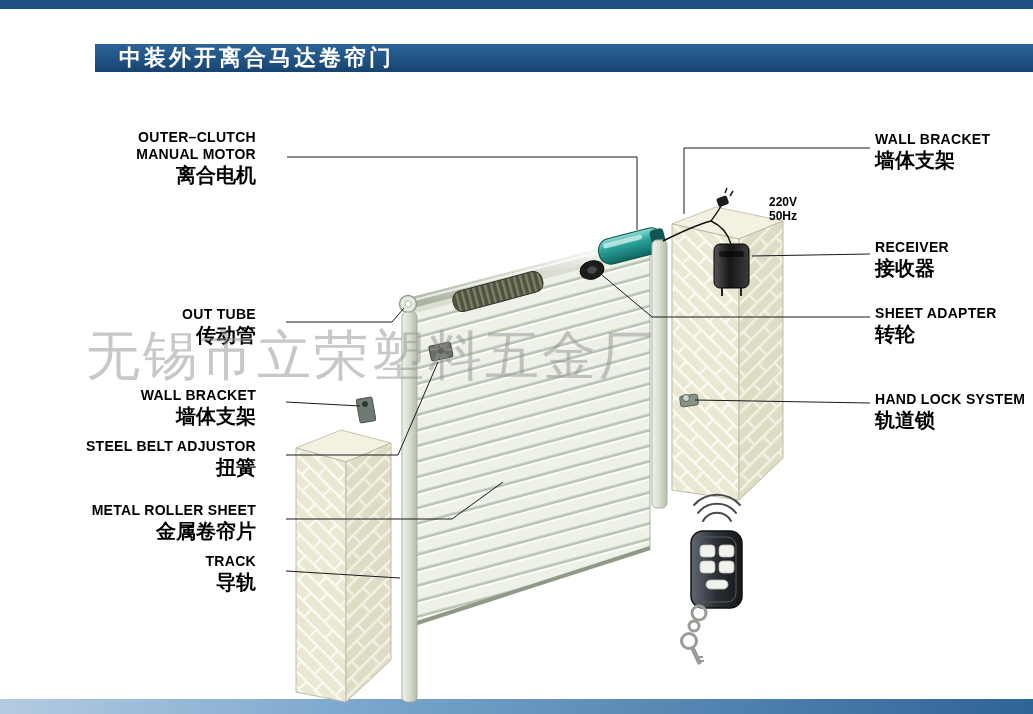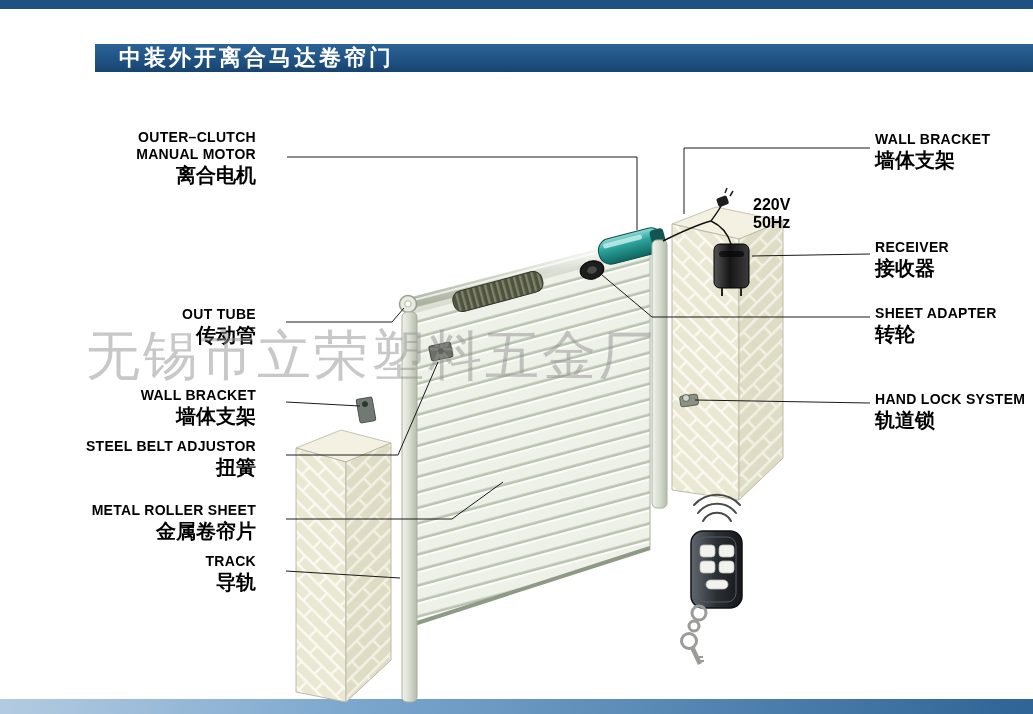--- a/index.html
+++ b/index.html
@@ -37,22 +37,22 @@
     pointer-events:none;
   }
 
   .lbl { position:absolute; z-index:4; font-weight:bold; color:#000; }
   .lbl .en { font-size:14px; line-height:1.2; letter-spacing:0.3px; white-space:pre-line; }
   .lbl .zh { font-size:20px; line-height:1.25; }
   .lbl.left  { right:777px; text-align:right; }
   .lbl.right { left:875px;  text-align:left; }
 
   .power {
-    position:absolute; left:753px; top:196px; z-index:4;
-    font-size:16px; font-weight:bold; line-height:1.15; white-space:pre-line;
+    position:absolute; left:769px; top:196px; z-index:4;
+    font-size:12px; font-weight:bold; line-height:1.15; white-space:pre-line;
   }
   .remote-note {
     position:absolute; left:700px; top:598px; width:92px; z-index:7;
     font-size:12.5px; color:#8e8e8e; line-height:1.4;
     white-space:pre-line; text-align:center;
   }
 </style>
 </head>
 <body>
 

